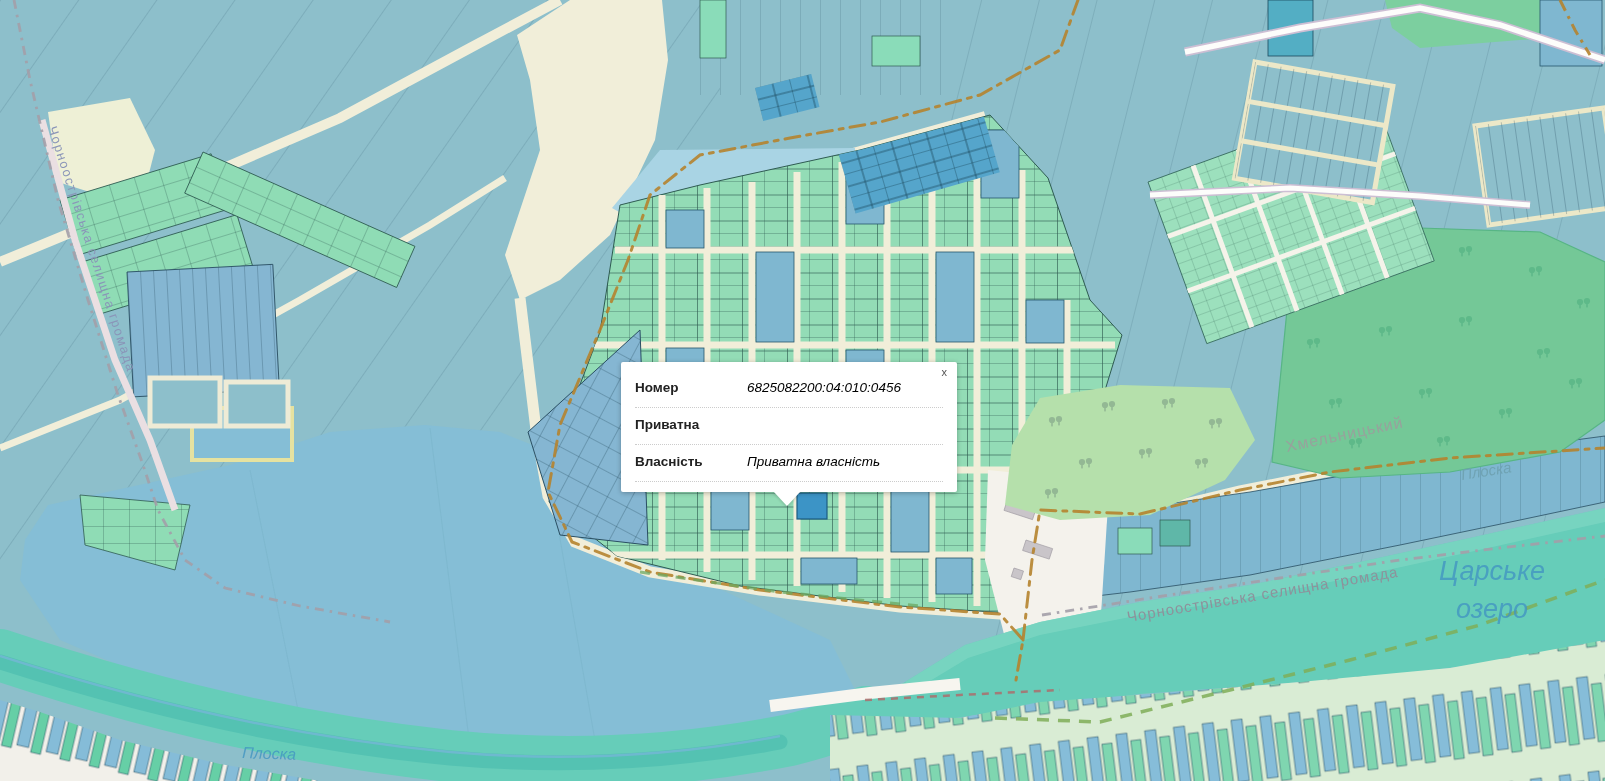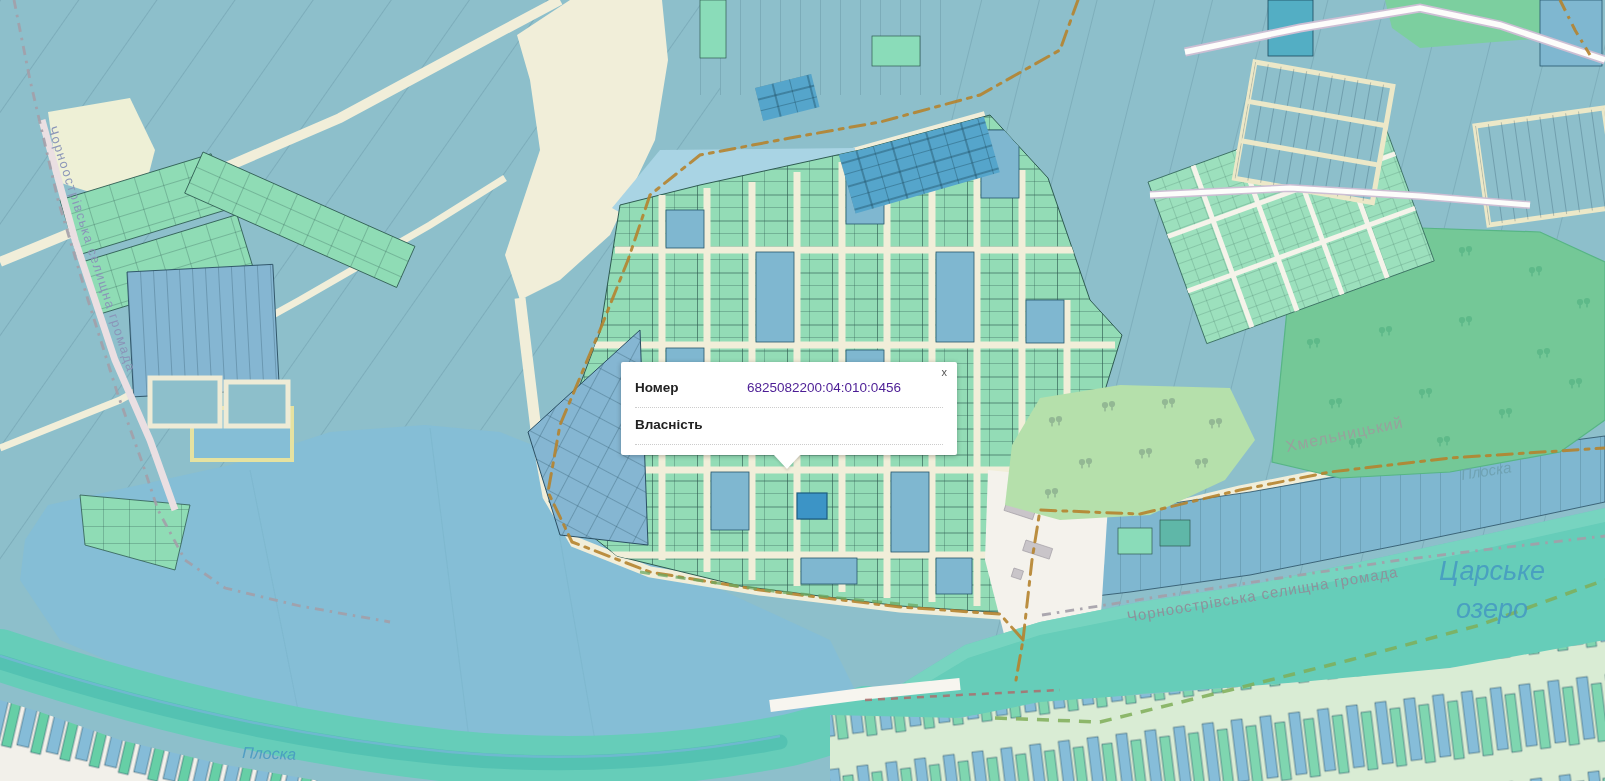--- a/index.html
+++ b/index.html
@@ -12,21 +12,21 @@
   .lbl-water{fill:#4295c2;font-style:italic;opacity:.8;}
   .lbl-forest{fill:#97a29c;font-size:16px;letter-spacing:1px;}
   
   .popup{position:absolute;left:621px;top:362px;width:336px;box-sizing:border-box;
          background:#fff;border-radius:2px;box-shadow:0 1px 5px rgba(0,0,0,.28);
          padding:9px 14px 10px;color:#333;font-size:13.5px;z-index:10;}
   .popup-row{display:grid;grid-template-columns:88px 1fr;column-gap:10px;
              padding:7px 0 8px;border-bottom:1px dotted #ccc;line-height:1.55;gap:24px;}
   .popup-row:last-child{border-bottom:none;}
   .popup-row .k{font-weight:bold;color:#222;}
-  .popup-row .v{color:#4c1d95;}
+  .popup-row .v{color:#000000;font-style:italic;}
   .popup-close{position:absolute;top:5px;right:10px;font-size:11px;color:#555;
                line-height:1;cursor:pointer;}
   .popup-arrow{position:absolute;left:152px;bottom:-14px;width:0;height:0;
                border-left:14px solid transparent;border-right:14px solid transparent;
                border-top:15px solid #fff;
                filter:drop-shadow(0 2px 1px rgba(0,0,0,.12));}
 </style>
 </head>
 <body>
 
@@ -281,18 +281,22 @@
   </g>
 </svg>
 
 <div class="popup">
   <span class="popup-close">x</span>
   <div class="popup-row">
     <span class="k">Номер</span>
     <span class="v">6825082200:04:010:0456</span>
   </div>
   <div class="popup-row">
+    <span class="k">Приватна</span>
+  </div>
+  <div class="popup-row">
     <span class="k">Власність</span>
+    <span class="v">Приватна власність</span>
   </div>
   <div class="popup-arrow"></div>
 </div>
 
 </div>
 
 </body></html>

